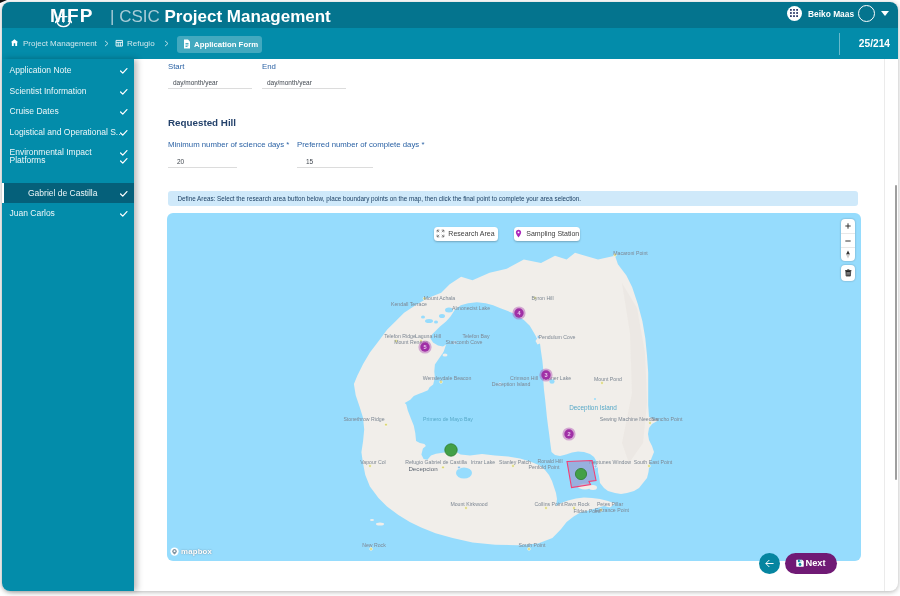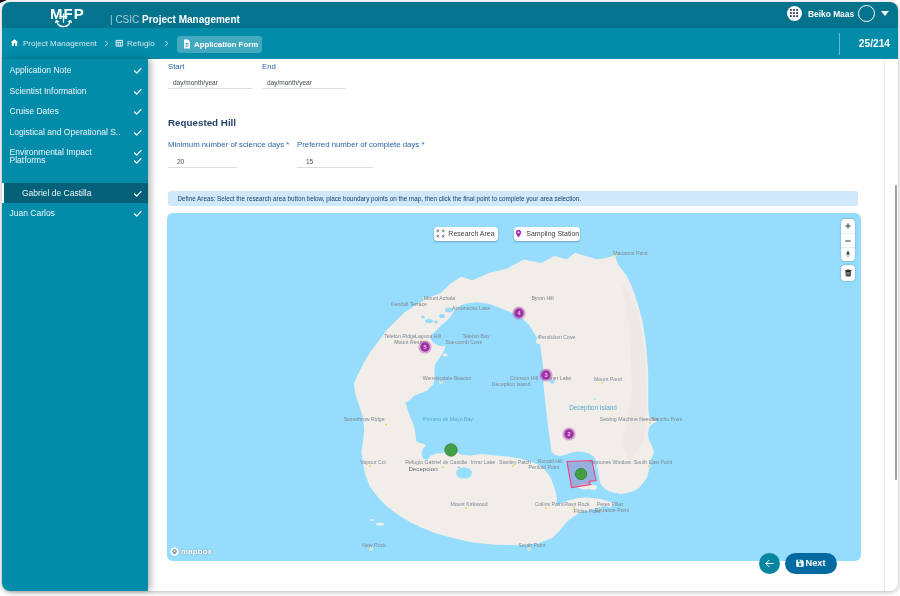--- a/index.html
+++ b/index.html
@@ -1,27 +1,27 @@
 <!DOCTYPE html>
 <html><head><meta charset="utf-8"><style>
 *{margin:0;padding:0;box-sizing:border-box}
 html,body{width:900px;height:596px;background:#fff;font-family:"Liberation Sans",sans-serif;overflow:hidden;position:relative}
 .abs{position:absolute}
 #corner{left:0;top:0;width:0;height:0;border-top:3.5px solid #111;border-right:7px solid transparent}
 #card{left:2px;top:2px;width:895.5px;height:589px;background:#fff;border-radius:8px;box-shadow:0 1px 5px rgba(0,0,0,.3)}
 #hdr{left:2px;top:2px;width:895.5px;height:26px;background:#04748e;border-radius:8px 8px 0 0}
 #bc{left:2px;top:28px;width:895.5px;height:31px;background:#038caa}
-#side{left:2px;top:59px;width:146px;height:532px;background:#038caa;border-radius:0 0 0 8px;box-shadow:3px 0 6px rgba(0,0,0,.28)}
+#side{left:2px;top:59px;width:132px;height:532px;background:#038caa;border-radius:0 0 0 8px;box-shadow:3px 0 6px rgba(0,0,0,.28)}
 .sitem{position:absolute;left:0;width:100%;height:20.4px;color:#eef7f9;font-size:8.5px;line-height:20.4px;padding-left:7.5px;white-space:nowrap}
 .sitem .ck{position:absolute;right:6px;top:6px;width:9.5px;height:9.5px}
-.sitem.sel{background:#05607a;border-left:2px solid #fff;padding-left:18px}
-
-#logo{left:50px;top:4.5px;color:#fff;font-size:15px;font-weight:700;letter-spacing:1.1px}
+.sitem.sel{background:#05607a;border-left:2px solid #fff;padding-left:24px}
+
+#logo{left:50px;top:4.5px;color:#fff;font-size:19px;font-weight:700;letter-spacing:1.1px}
 #anchor{left:55px;top:12.5px}
-#htitle{left:110px;top:14px;font-size:10px;color:#fff}
+#htitle{left:110px;top:7px;font-size:17px;color:#fff}
 #htitle .dim{color:#a9cdd8}
 #appbtn{left:787px;top:5.5px;width:15px;height:15px;border-radius:50%;background:#fff}
 #uname{left:808px;top:9px;color:#fff;font-size:8.4px;font-weight:700}
 #avatar{left:858px;top:4.5px;width:17px;height:17px;border-radius:50%;border:1.6px solid #fff}
 #caret{left:881px;top:11px;width:0;height:0;border-left:4.5px solid transparent;border-right:4.5px solid transparent;border-top:5.5px solid #fff}
 
 .bct{top:38.5px;color:#cfe6ec;font-size:8px}
 #chip{left:177px;top:36px;width:85px;height:16.5px;background:rgba(255,255,255,.25);border-radius:3px}
 #chiptxt{left:194px;top:39.5px;color:#fff;font-size:7.8px;font-weight:700}
 #sep{left:839px;top:33px;width:1px;height:22px;background:rgba(255,255,255,.4)}
@@ -34,21 +34,21 @@
 
 #map{left:167px;top:213px;width:694px;height:348px;background:#96dcfd;border-radius:6px;overflow:hidden}
 .mbtn{position:absolute;background:#fff;border-radius:3.5px;box-shadow:0 1px 2px rgba(0,0,0,.25);font-size:7px;color:#404040;font-weight:500;display:flex;align-items:center;justify-content:center;gap:3px;white-space:nowrap}
 #zoomctl{left:840.5px;top:219px;width:14.5px;height:42px;background:#fff;border-radius:4px;box-shadow:0 0 2px rgba(0,0,0,.3)}
 #trash{left:840.5px;top:265px;width:14.5px;height:15.5px;background:#fff;border-radius:4px;box-shadow:0 0 2px rgba(0,0,0,.3);display:flex;align-items:center;justify-content:center}
 .zc{position:absolute;left:0;width:100%;height:14px;display:flex;align-items:center;justify-content:center}
 #mblogo{left:170px;top:547px;display:flex;align-items:center;gap:2px}
 #mbtxt{color:#fff;font-size:7.8px;font-weight:700;letter-spacing:.2px;text-shadow:0 0 1.5px rgba(96,115,130,.95)}
 
 #back{left:759px;top:552.5px;width:21px;height:21px;border-radius:50%;background:#0685a0;display:flex;align-items:center;justify-content:center}
-#next{left:784.5px;top:552.5px;width:52px;height:21px;border-radius:10.5px;background:#0369a1;color:#fff;font-size:9.3px;font-weight:700;display:flex;align-items:center;justify-content:center;}
+#next{left:784.5px;top:552.5px;width:52px;height:21px;border-radius:10.5px;background:#701a75;color:#fff;font-size:9.3px;font-weight:700;display:flex;align-items:center;justify-content:center;}
 #scroll{left:895px;top:185px;width:1.5px;height:295px;background:#9f9f9f;border-radius:1px}
 #edge{left:884px;top:59px;width:1px;height:532px;background:#ebebeb}
 </style></head><body>
 <div class="abs" id="corner"></div>
 <div class="abs" id="card"></div>
 <div class="abs" id="hdr"></div>
 <div class="abs" id="bc"></div>
 <div class="abs" id="side">
     <div class="sitem" style="top:1.4px">Application Note<svg class="ck" viewBox="0 0 24 24">
         <path d="M4 12.5 L9.5 18 L20 6.5" fill="none" stroke="#fff" stroke-width="3.1" stroke-linecap="round" stroke-linejoin="round"></path>

